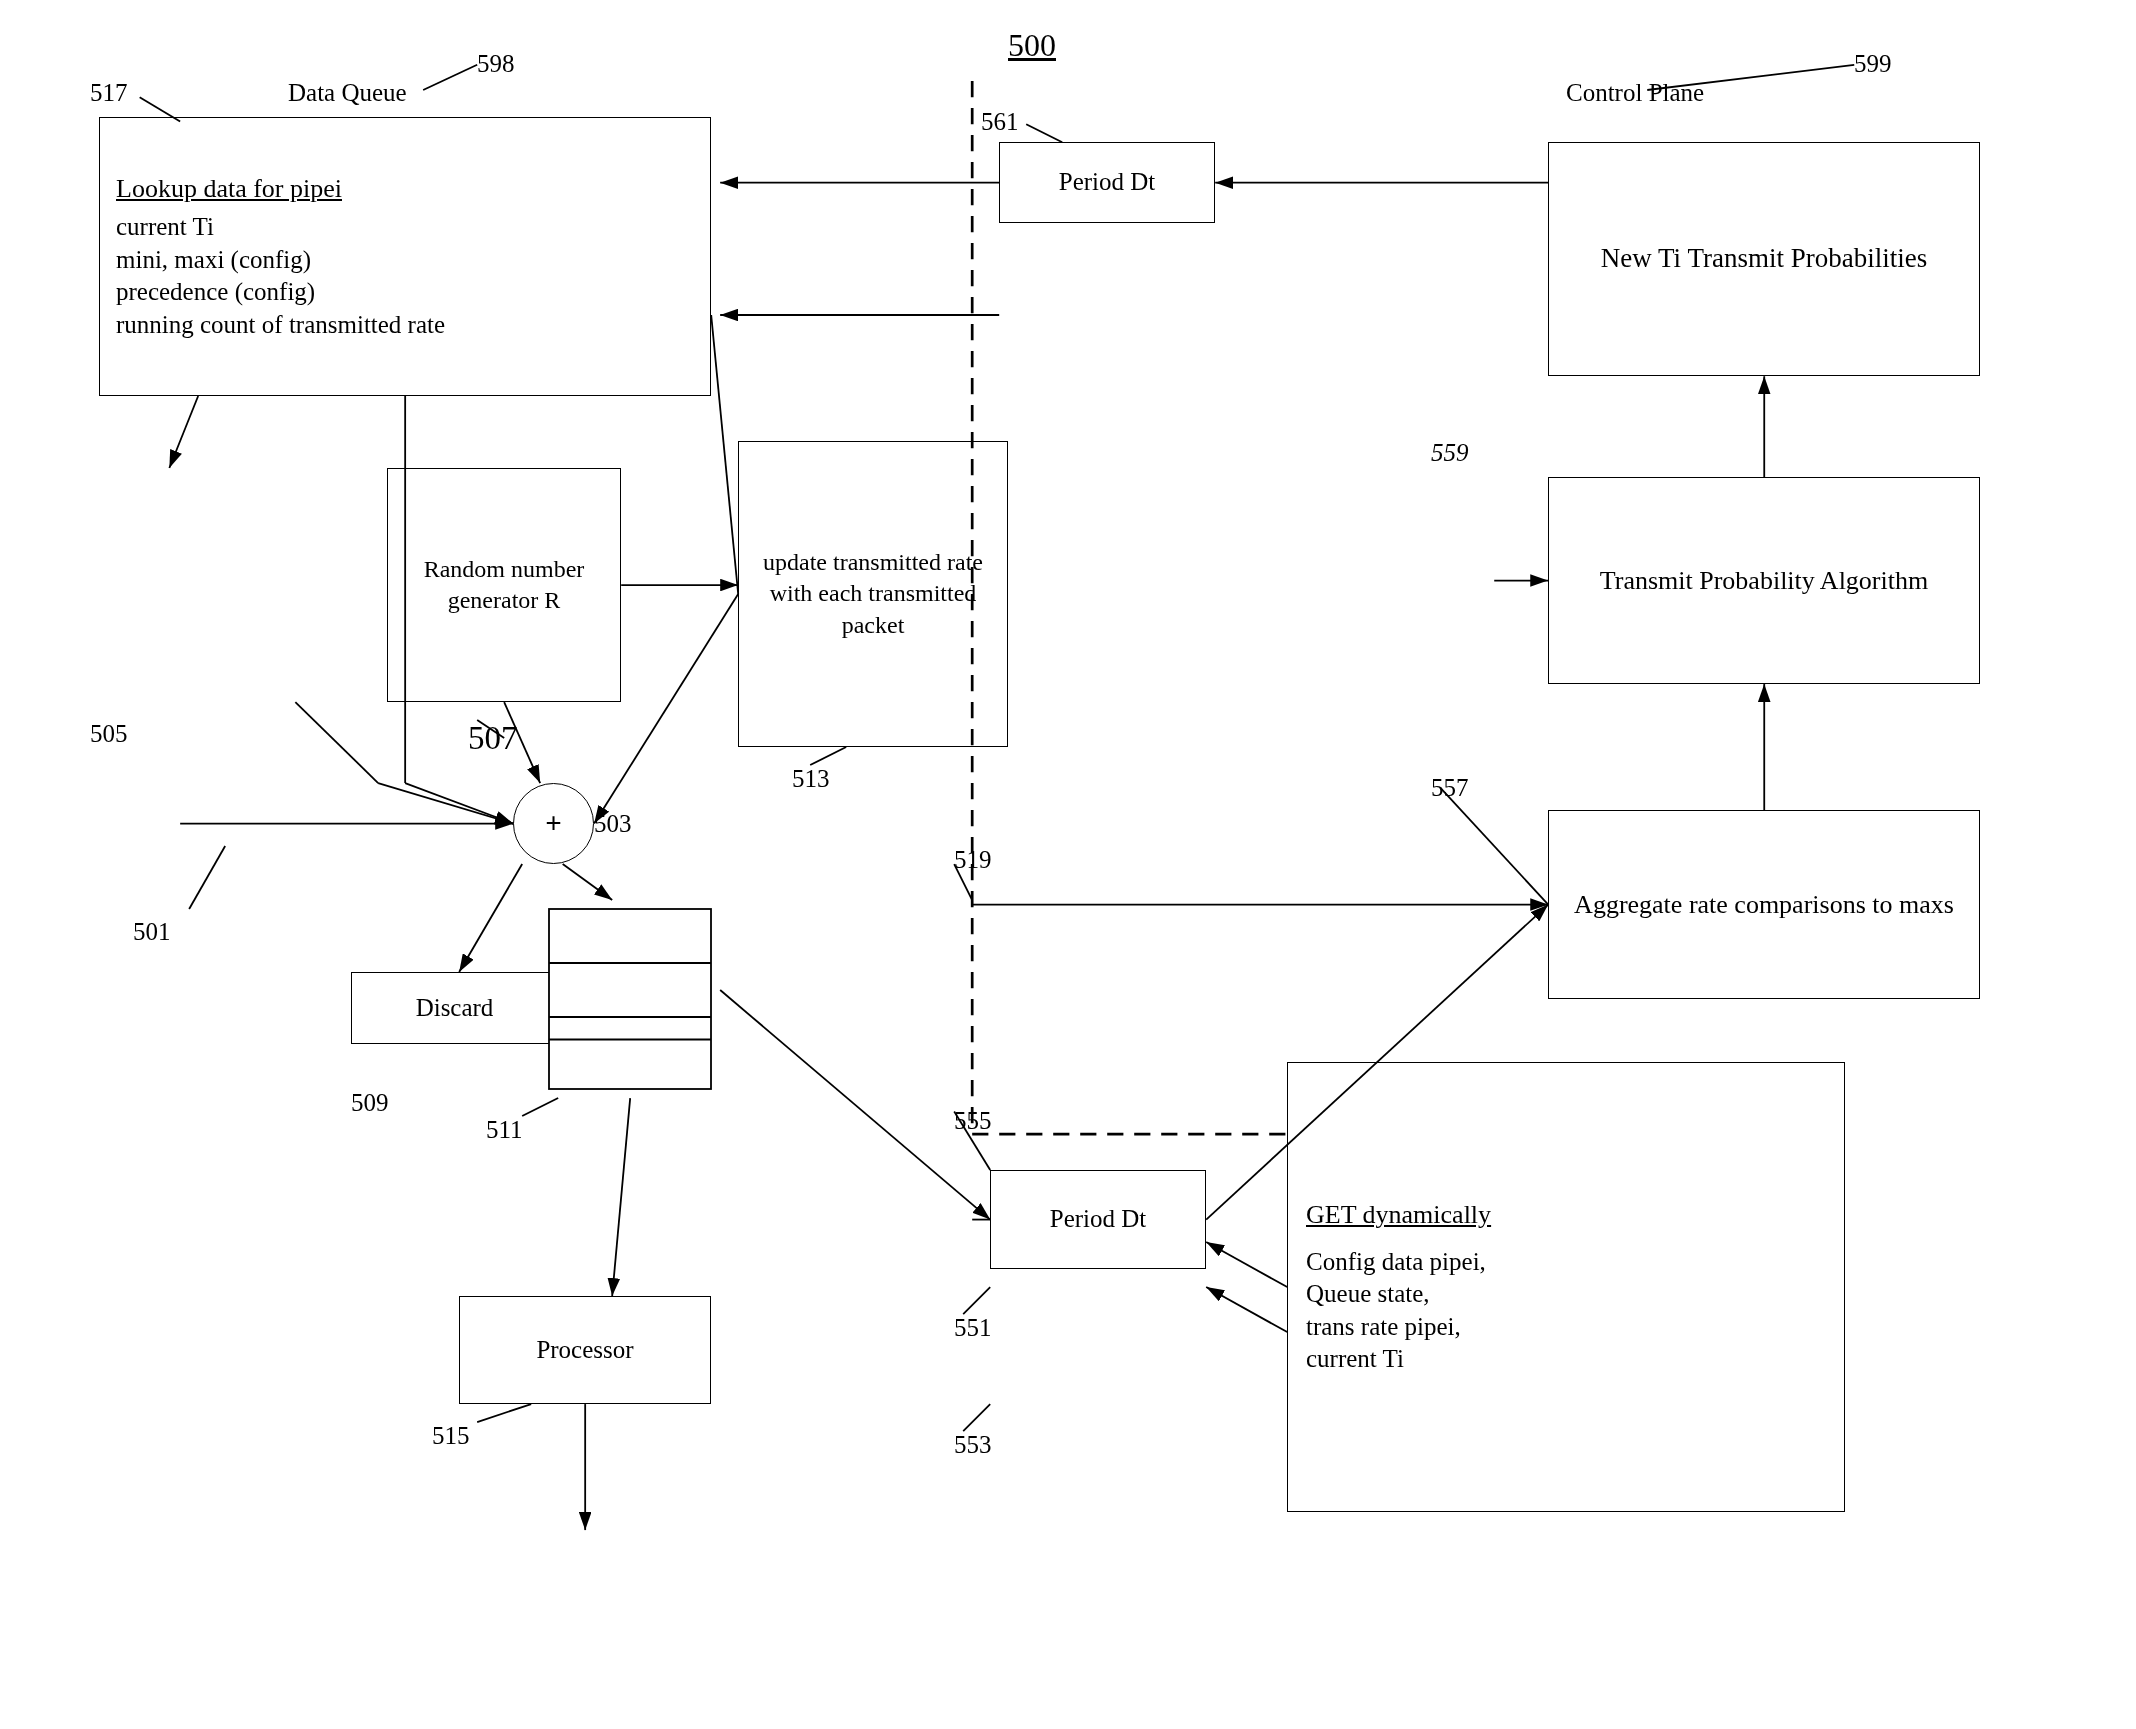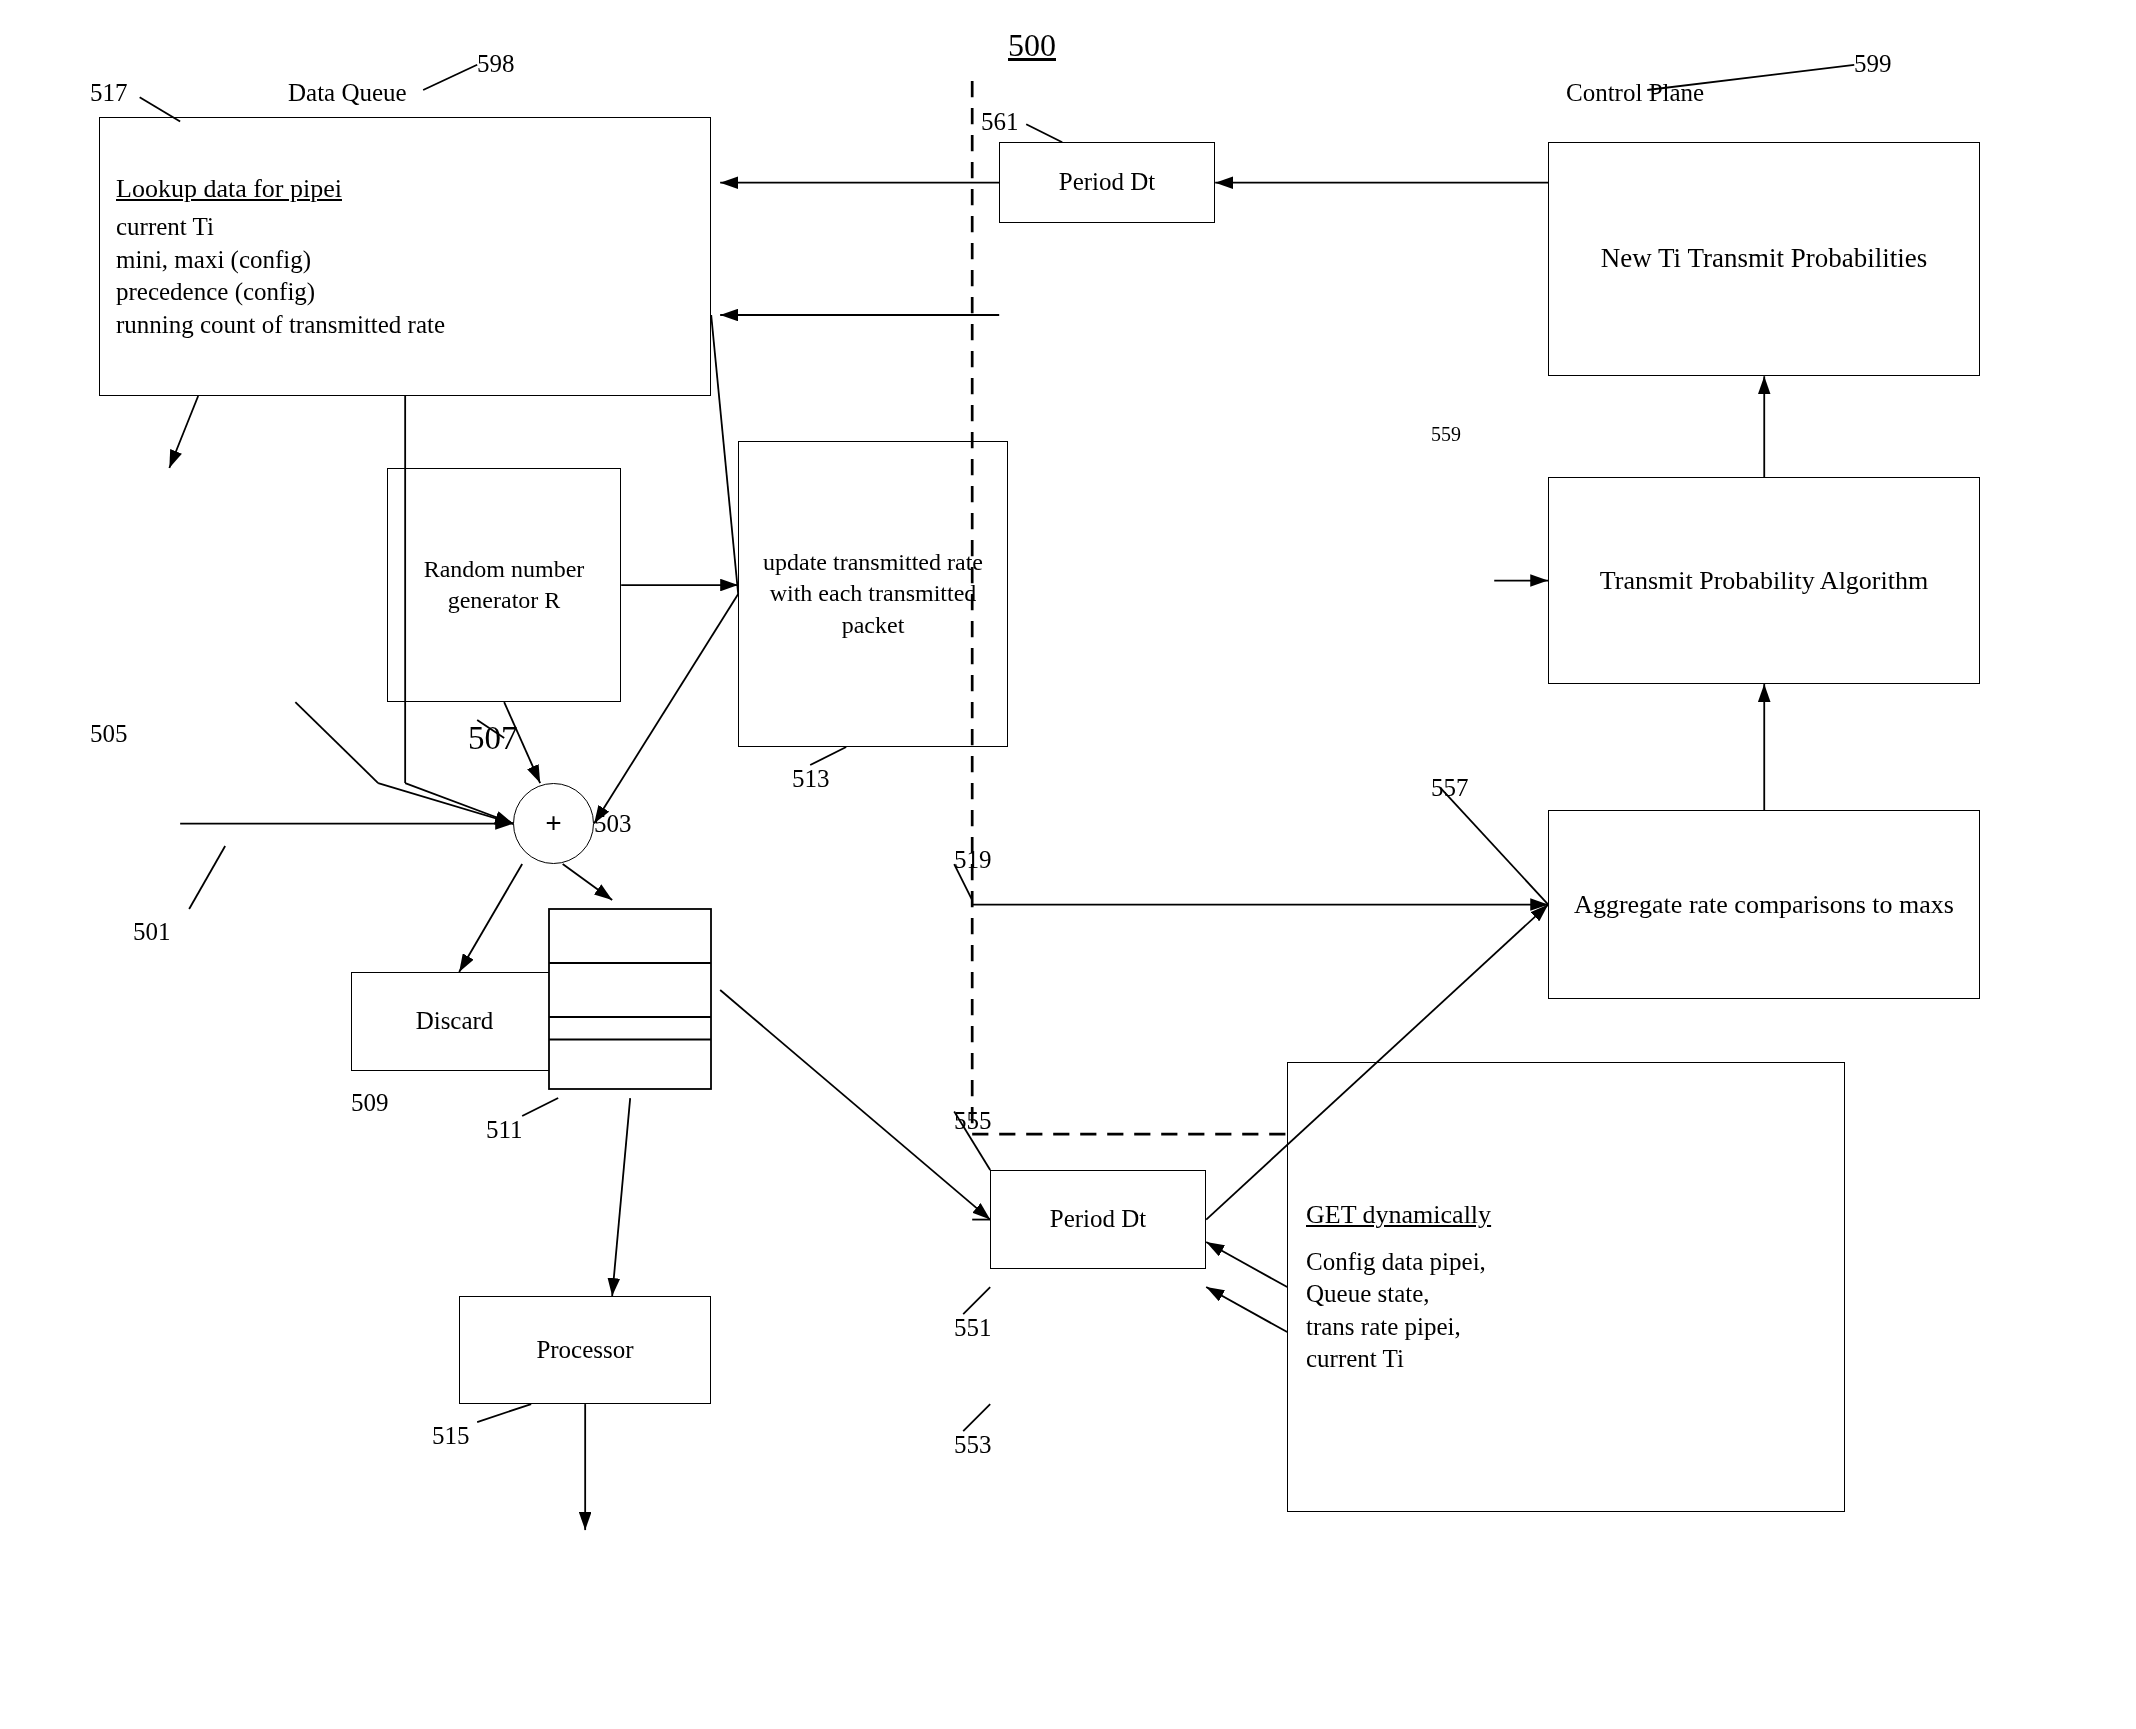--- a/index.html
+++ b/index.html
@@ -109,34 +109,34 @@
 each
 transmitted
 packet</div>
 
   <div class="label" style="left: 792px; top: 765px; font-size:25px;">513</div>
 
   <div class="box" style="left: 1548px; top: 477px; width: 432px; height: 207px; font-size:26px;">Transmit
 Probability
 Algorithm</div>
 
-  <div class="label" style="left: 1431px; top: 423px; font-size:20px;">559</div>
+  <div class="label" style="left: 1431px; top: 439px; font-size:25px;font-style:italic;">559</div>
 
   <div class="box" style="left: 1548px; top: 810px; width: 432px; height: 189px; font-size:26px;">Aggregate rate
 comparisons to
 maxs</div>
 
   <div class="label" style="left: 1431px; top: 774px; font-size:25px;">557</div>
 
   <div class="circle-node" style="left: 513px; top: 783px; width: 81px; height: 81px;">+</div>
   <div class="label" style="left: 594px; top: 810px; font-size:25px;">503</div>
 
   <div class="label" style="left: 133px; top: 918px; font-size:25px;">501</div>
 
-  <div class="box" style="left: 351px; top: 972px; width: 207px; height: 99px; font-size:25px;">Discard</div>
+  <div class="box" style="left: 351px; top: 972px; width: 207px; height: 72px; font-size:25px;">Discard</div>
 
   <div class="label" style="left: 351px; top: 1089px; font-size:25px;">509</div>
 
   <div style="position:absolute; left: 540px; top: 900px; width: 180px; height: 198px;">
     <svg width="180" height="198" viewBox="0 0 200 220">
       <rect x="10" y="10" width="180" height="200" fill="white" stroke="black" stroke-width="2"></rect>
       <line x1="10" y1="70" x2="190" y2="70" stroke="black" stroke-width="2"></line>
       <line x1="10" y1="130" x2="190" y2="130" stroke="black" stroke-width="2"></line>
       <line x1="10" y1="155" x2="190" y2="155" stroke="black" stroke-width="2"></line>
     </svg>

